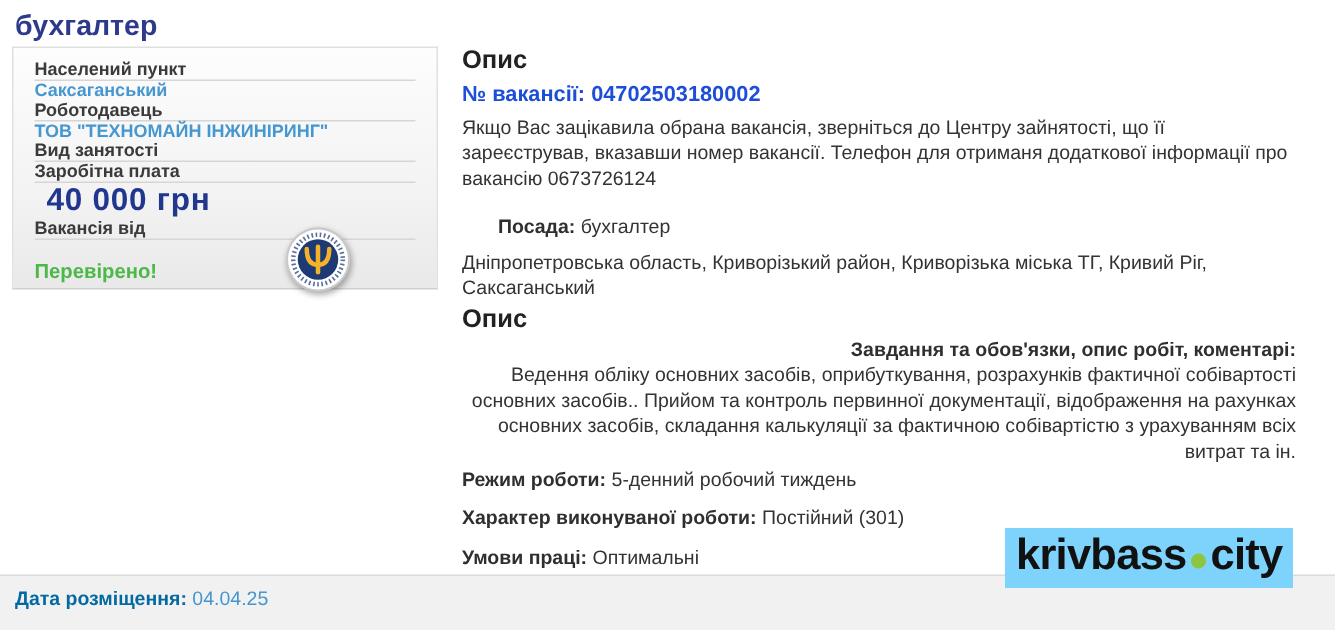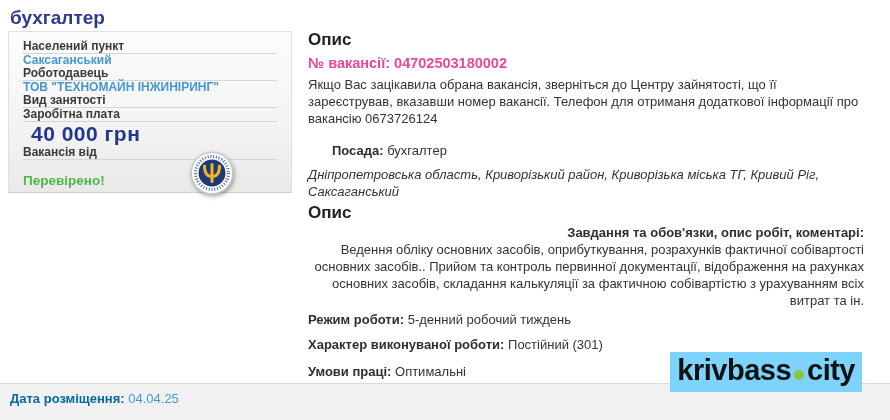--- a/index.html
+++ b/index.html
@@ -46,25 +46,25 @@
     position: absolute; left: 181px; top: 119px;
     width: 44px; height: 44px;
     filter: drop-shadow(1px 2px 2px rgba(0,0,0,0.35));
   }
 
   
   .main { position: absolute; left: 308px; top: 0; width: 556px; font-size: 13px; }
   .main h2 { font-size: 17px; line-height: 20px; font-weight: bold; color: #222; margin: 0; }
   #opys1 { margin: 30px 0 5px 0; }
   #opys2 { margin: 0 0 1px 0; }
-  #vacnum { font-size: 14.5px; line-height: 16px; font-weight: bold; color: #ec4899; margin: 0 0 5px 0; }
+  #vacnum { font-size: 14.5px; line-height: 16px; font-weight: bold; color: #1d4ed8; margin: 0 0 5px 0; }
   .main p { line-height: 17px; }
   .p-intro     { margin: 0 0 3px 0; }
   .p-posada    { margin: 15px 0 7px 0; padding-left: 24px; }
-  .p-loc       { margin: 0 0 3px 0; font-style: italic; }
+  .p-loc       { margin: 0 0 3px 0; }
   .p-tasks     { margin: 0 0 2px 0; text-align: right; }
   .p-tasks b   { display: block; }
   .p-rezhym    { margin: 0 0 8px 0; }
   .p-kharakter { margin: 0 0 10px 0; }
   .p-umovy     { margin: 0 0 11px 0; }
   .p-vymohy    { margin: 0 0 4px 0; line-height: 16px; }
   .p-vymohy b.block { display: block; }
   .p-dosvid    { margin: 0; }
   .main b { color: #2f2f2f; }
 

